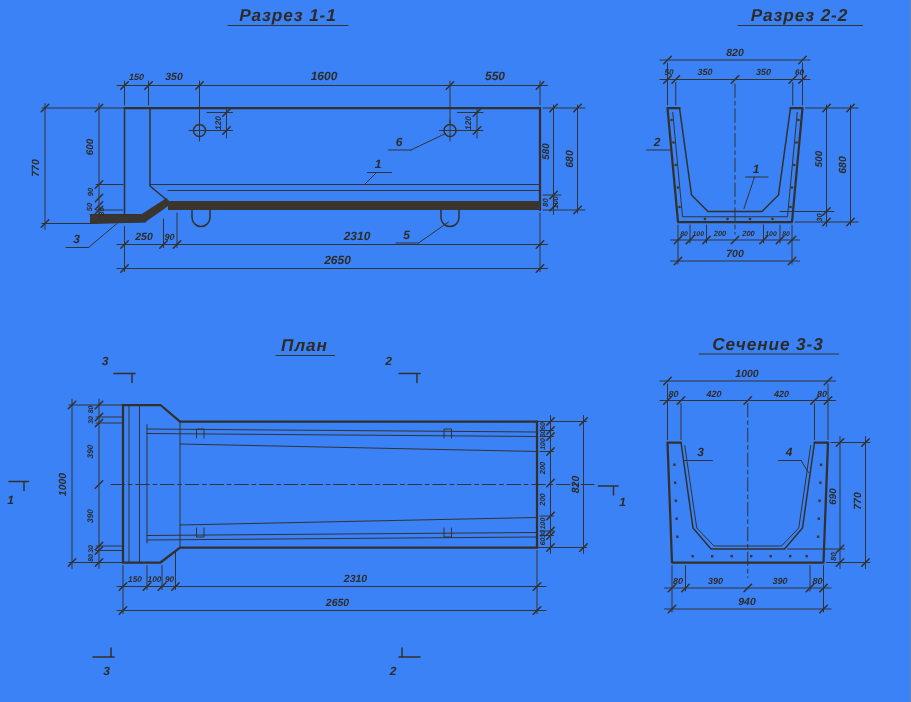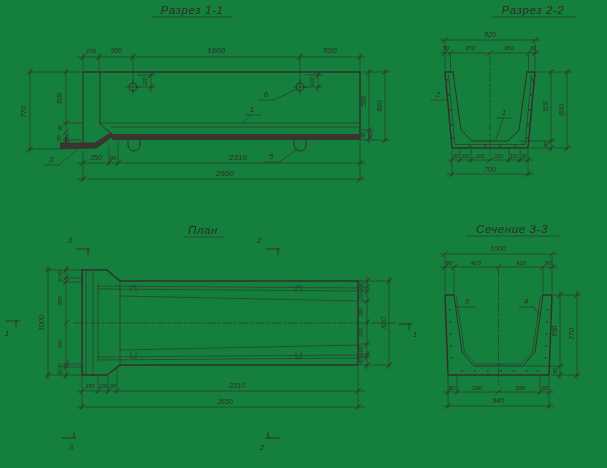--- a/index.html
+++ b/index.html
@@ -1,17 +1,17 @@
 <!DOCTYPE html>
 <html><head>
 <meta charset="utf-8">
 <style>
   html,body{margin:0;padding:0;background:#888;}
-  .page{position:relative;width:607px;height:468px;background:#15803d;overflow:hidden;
-        font-family:"Liberation Sans",sans-serif;}
+  .page{position:relative;width:607px;height:468px;background:#3b82f6;overflow:hidden;
+        font-family:"Liberation Sans",sans-serif;font-weight:bold;}
   svg{position:absolute;left:0;top:0;}
   .ln{stroke:#33302b;fill:none;stroke-width:1;stroke-linecap:round;}
   .lt{stroke-width:0.65;}
   .lk{stroke-width:1.5;}
   .dd{stroke-dasharray:9 2.5 2.5 2.5;stroke-width:0.65;}
   .fl{fill:#3a362f;stroke:none;}
   text{fill:#2e2b26;font-family:"Liberation Sans",sans-serif;font-style:italic;text-anchor:middle;}
   .ttl{font-size:11.5px;letter-spacing:0.6px;}
   .t8{font-size:8px;}
   .t7{font-size:7px;}

